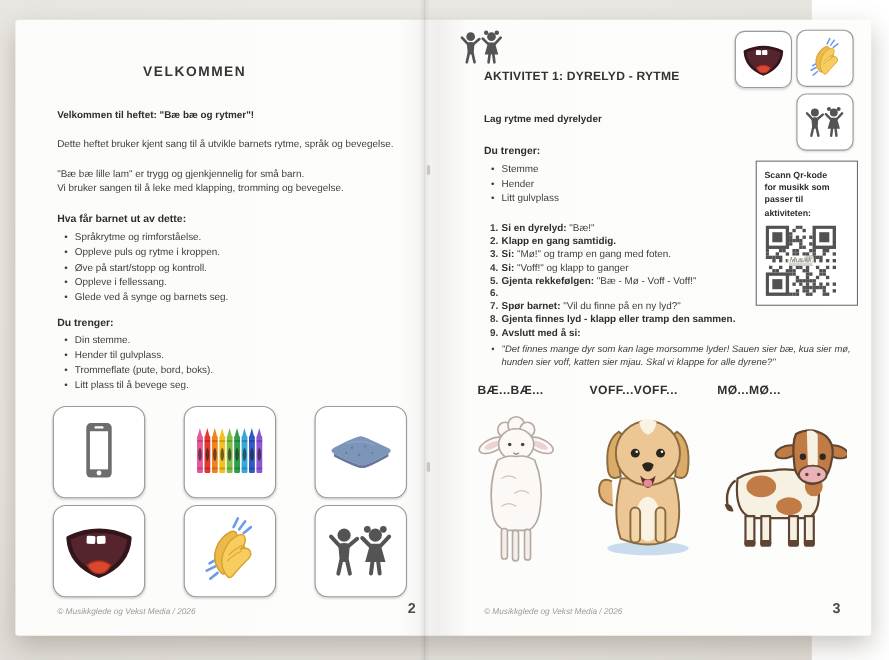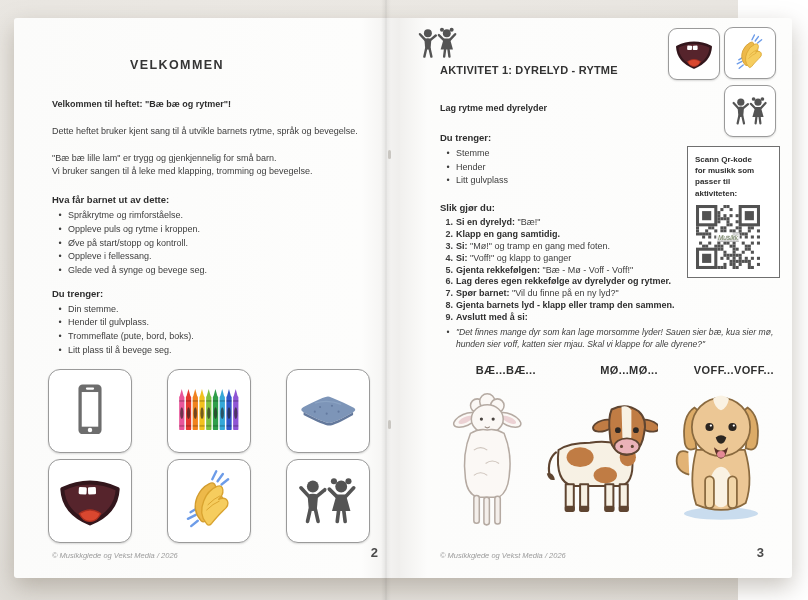--- a/index.html
+++ b/index.html
@@ -52,21 +52,21 @@
   .qr-box{position:absolute;right:12px;top:128px;width:93px;box-sizing:border-box;
     border:1.5px solid #6f6f6f;background:#fff;padding:7px 18px 8px 7px;}
   .qr-label{font-size:8px;font-weight:bold;line-height:1.4;color:#2e2e2e;}
   .qr-wrap{position:relative;width:64px;margin:6px auto 0;}
   .qr-wrap svg{width:64px;height:64px;display:block;opacity:0.88;}
   .qr-center{position:absolute;left:50%;top:50%;transform:translate(-50%,-50%);
     font-size:6.5px;font-style:italic;color:rgba(110,125,90,0.95);
     background:rgba(255,255,255,0.75);padding:1px 2px;border-radius:2px;}
 
   .animals{display:flex;align-items:flex-start;margin:14px 0 0 -6px;}
-  .animal-col{display:flex;flex-direction:column;align-items:flex-end;}
+  .animal-col{display:flex;flex-direction:column;align-items:flex-start;}
   .col-lamb{width:102px;}
   .col-calf{width:122px;}
   .col-puppy{width:116px;}
   .sound{font-size:11px;font-weight:bold;letter-spacing:0.4px;color:#2f2f2f;margin-bottom:4px;white-space:nowrap;}
   .lamb-svg{width:84px;height:152px;}
   .calf-svg{width:118px;height:126px;margin-top:16px;}
   .puppy-svg{width:106px;height:146px;margin-top:0px;}
 
   .footer{position:absolute;left:38px;right:22px;bottom:18px;display:flex;
     justify-content:space-between;align-items:flex-end;}
@@ -148,21 +148,21 @@
           <div class="li">
             <span class="marker">•</span>
             <span class="li-text">Øve på start/stopp og kontroll.</span>
           </div>
           <div class="li">
             <span class="marker">•</span>
             <span class="li-text">Oppleve i fellessang.</span>
           </div>
           <div class="li">
             <span class="marker">•</span>
-            <span class="li-text">Glede ved å synge og bevege seg.</span>
+            <span class="li-text">Glede ved å synge og barnets seg.</span>
           </div>
         </div>
       <div class="h2">Du trenger:</div>
       <div class="list">
           <div class="li">
             <span class="marker">•</span>
             <span class="li-text">Din stemme.</span>
           </div>
           <div class="li">
             <span class="marker">•</span>
@@ -323,21 +323,20 @@
           <div class="li">
             <span class="marker">•</span>
             <span class="li-text">Hender</span>
           </div>
           <div class="li">
             <span class="marker">•</span>
             <span class="li-text">Litt gulvplass</span>
           </div>
         </div>
 
-      <div class="h2">Slik gjør du:</div>
       <div class="list steps" style="margin-bottom:0">
           <div class="li">
             <span class="marker">1.</span>
             <span class="li-text"><b>Si en dyrelyd:</b> "Bæ!"</span>
           </div>
           <div class="li">
             <span class="marker">2.</span>
             <span class="li-text"><b>Klapp en gang samtidig.</b></span>
           </div>
           <div class="li">
@@ -347,29 +346,28 @@
           <div class="li">
             <span class="marker">4.</span>
             <span class="li-text"><b>Si:</b> "Voff!" og klapp to ganger</span>
           </div>
           <div class="li">
             <span class="marker">5.</span>
             <span class="li-text"><b>Gjenta rekkefølgen:</b> "Bæ - Mø - Voff - Voff!"</span>
           </div>
           <div class="li">
             <span class="marker">6.</span>
-            <span class="li-text"><b>Lag deres egen rekkefølge av dyrelyder og rytmer.</b></span>
           </div>
           <div class="li">
             <span class="marker">7.</span>
             <span class="li-text"><b>Spør barnet:</b> "Vil du finne på en ny lyd?"</span>
           </div>
           <div class="li">
             <span class="marker">8.</span>
-            <span class="li-text"><b>Gjenta barnets lyd - klapp eller tramp den sammen.</b></span>
+            <span class="li-text"><b>Gjenta finnes lyd - klapp eller tramp den sammen.</b></span>
           </div>
           <div class="li">
             <span class="marker">9.</span>
             <span class="li-text"><b>Avslutt med å si:</b></span>
           </div>
         </div>
       <div class="quote-row">
         <span class="marker"></span>
         <span class="li-text italic">"Det finnes mange dyr som kan lage morsomme lyder! Sauen sier bæ, kua sier mø, hunden sier voff, katten sier mjau. Skal vi klappe for alle dyrene?"</span>
       </div>
@@ -539,20 +537,44 @@
             <g stroke="#cfc5bd" stroke-width="1.3" fill="none">
               <path d="M26,78 q8,-6 16,0"></path>
                 <path d="M40,94 q8,-6 16,0"></path>
                 <path d="M26,108 q8,-6 16,0"></path>
             </g>
             <circle cx="35" cy="41" r="1.9" fill="#4a4440"></circle>
             <circle cx="49" cy="41" r="1.9" fill="#4a4440"></circle>
             <path d="M39,50 Q42,53 45,50" stroke="#9b8d85" stroke-width="1.5" fill="none"></path>
           </svg>
         </div>
+        <div class="animal-col col-puppy">
+          <div class="sound">VOFF...VOFF...</div>
+          <svg class="puppy-svg" viewBox="0 0 120 155">
+            <ellipse cx="60" cy="146" rx="42" ry="7" fill="#c9dcee"></ellipse>
+            <path d="M24,102 Q8,98 10,83 Q12,72 23,77" fill="#e2b375" stroke="#8a6a3f" stroke-width="2"></path>
+            <path d="M32,74 Q23,110 32,136 Q46,142 60,142 Q76,142 88,134 Q97,108 87,74 Z" fill="#ecc795" stroke="#8a6a3f" stroke-width="2"></path>
+            <ellipse cx="60" cy="116" rx="13" ry="23" fill="#faf2e3"></ellipse>
+            <g fill="#f2d6a8" stroke="#8a6a3f" stroke-width="2">
+              <rect x="42" y="104" width="10" height="36" rx="5"></rect>
+              <rect x="68" y="104" width="10" height="36" rx="5"></rect>
+            </g>
+            <path d="M30,26 Q15,36 19,66 Q21,77 32,72 Q28,48 37,32 Z" fill="#dcab67" stroke="#8a6a3f" stroke-width="2"></path>
+            <path d="M90,26 Q105,36 101,66 Q99,77 88,72 Q92,48 83,32 Z" fill="#dcab67" stroke="#8a6a3f" stroke-width="2"></path>
+            <circle cx="60" cy="48" r="33" fill="#ecc795" stroke="#8a6a3f" stroke-width="2"></circle>
+            <path d="M51,16 Q60,9 69,16 Q67,27 60,29 Q53,27 51,16 Z" fill="#faf2e3"></path>
+            <circle cx="47" cy="48" r="4.6" fill="#2b2520"></circle>
+              <circle cx="73" cy="48" r="4.6" fill="#2b2520"></circle>
+            <circle cx="48.5" cy="46.5" r="1.3" fill="#ffffff"></circle>
+              <circle cx="74.5" cy="46.5" r="1.3" fill="#ffffff"></circle>
+            <path d="M54,60 Q60,55 66,60 Q64,67 60,67 Q56,67 54,60 Z" fill="#2b2520"></path>
+            <path d="M52,71 Q60,79 68,71 Q65,84 60,84 Q55,84 52,71 Z" fill="#5a3128"></path>
+            <ellipse cx="60" cy="79" rx="4.5" ry="3.8" fill="#e58a96"></ellipse>
+          </svg>
+        </div>
         <div class="animal-col col-calf">
           <div class="sound">MØ...MØ...</div>
           <svg class="calf-svg" viewBox="0 0 130 140">
             <path d="M18,62 Q7,70 10,88" fill="none" stroke="#5f4531" stroke-width="2.4"></path>
             <path d="M7,86 q2,9 9,7 q-2,-9 -9,-7 Z" fill="#5f4531"></path>
             <g stroke="#5f4531" stroke-width="2.2" stroke-linejoin="round">
               <path d="M20,60 Q16,96 36,100 L88,100 Q104,98 102,70 L100,58 Q78,48 55,52 Q32,52 20,60 Z" fill="#f7f1e4"></path>
               <rect x="28" y="98" width="9" height="28" fill="#f7f1e4"></rect>
               <rect x="44" y="98" width="9" height="28" fill="#f7f1e4"></rect>
               <rect x="72" y="98" width="9" height="28" fill="#f7f1e4"></rect>
@@ -573,44 +595,20 @@
             <ellipse cx="120" cy="33" rx="12" ry="6" transform="rotate(16 120 33)" fill="#c07c44" stroke="#5f4531" stroke-width="2"></ellipse>
             <path d="M79,15 Q95,7 109,17 Q119,26 115,42 Q113,56 105,62 Q95,69 86,62 Q77,56 77,42 Q75,24 79,15 Z" fill="#c07c44" stroke="#5f4531" stroke-width="2.2"></path>
             <path d="M90,12 Q97,10 101,16 L101,46 Q96,52 91,46 Z" fill="#f7f1e4"></path>
             <ellipse cx="96" cy="56" rx="14" ry="9" fill="#eab2b8" stroke="#5f4531" stroke-width="2"></ellipse>
             <circle cx="90" cy="56" r="1.7" fill="#5f4531"></circle>
               <circle cx="102" cy="56" r="1.7" fill="#5f4531"></circle>
             <circle cx="86" cy="38" r="3.2" fill="#2e2824"></circle>
               <circle cx="106" cy="38" r="3.2" fill="#2e2824"></circle>
           </svg>
         </div>
-        <div class="animal-col col-puppy">
-          <div class="sound">VOFF...VOFF...</div>
-          <svg class="puppy-svg" viewBox="0 0 120 155">
-            <ellipse cx="60" cy="146" rx="42" ry="7" fill="#c9dcee"></ellipse>
-            <path d="M24,102 Q8,98 10,83 Q12,72 23,77" fill="#e2b375" stroke="#8a6a3f" stroke-width="2"></path>
-            <path d="M32,74 Q23,110 32,136 Q46,142 60,142 Q76,142 88,134 Q97,108 87,74 Z" fill="#ecc795" stroke="#8a6a3f" stroke-width="2"></path>
-            <ellipse cx="60" cy="116" rx="13" ry="23" fill="#faf2e3"></ellipse>
-            <g fill="#f2d6a8" stroke="#8a6a3f" stroke-width="2">
-              <rect x="42" y="104" width="10" height="36" rx="5"></rect>
-              <rect x="68" y="104" width="10" height="36" rx="5"></rect>
-            </g>
-            <path d="M30,26 Q15,36 19,66 Q21,77 32,72 Q28,48 37,32 Z" fill="#dcab67" stroke="#8a6a3f" stroke-width="2"></path>
-            <path d="M90,26 Q105,36 101,66 Q99,77 88,72 Q92,48 83,32 Z" fill="#dcab67" stroke="#8a6a3f" stroke-width="2"></path>
-            <circle cx="60" cy="48" r="33" fill="#ecc795" stroke="#8a6a3f" stroke-width="2"></circle>
-            <path d="M51,16 Q60,9 69,16 Q67,27 60,29 Q53,27 51,16 Z" fill="#faf2e3"></path>
-            <circle cx="47" cy="48" r="4.6" fill="#2b2520"></circle>
-              <circle cx="73" cy="48" r="4.6" fill="#2b2520"></circle>
-            <circle cx="48.5" cy="46.5" r="1.3" fill="#ffffff"></circle>
-              <circle cx="74.5" cy="46.5" r="1.3" fill="#ffffff"></circle>
-            <path d="M54,60 Q60,55 66,60 Q64,67 60,67 Q56,67 54,60 Z" fill="#2b2520"></path>
-            <path d="M52,71 Q60,79 68,71 Q65,84 60,84 Q55,84 52,71 Z" fill="#5a3128"></path>
-            <ellipse cx="60" cy="79" rx="4.5" ry="3.8" fill="#e58a96"></ellipse>
-          </svg>
-        </div>
       </div>
 
       <div class="footer">
         <span class="copyright">© Musikkglede og Vekst Media / 2026</span>
         <span class="pageno">3</span>
       </div>
     </section>
   </div>
   <div class="spine"></div>
   <div class="staple s1"></div>

